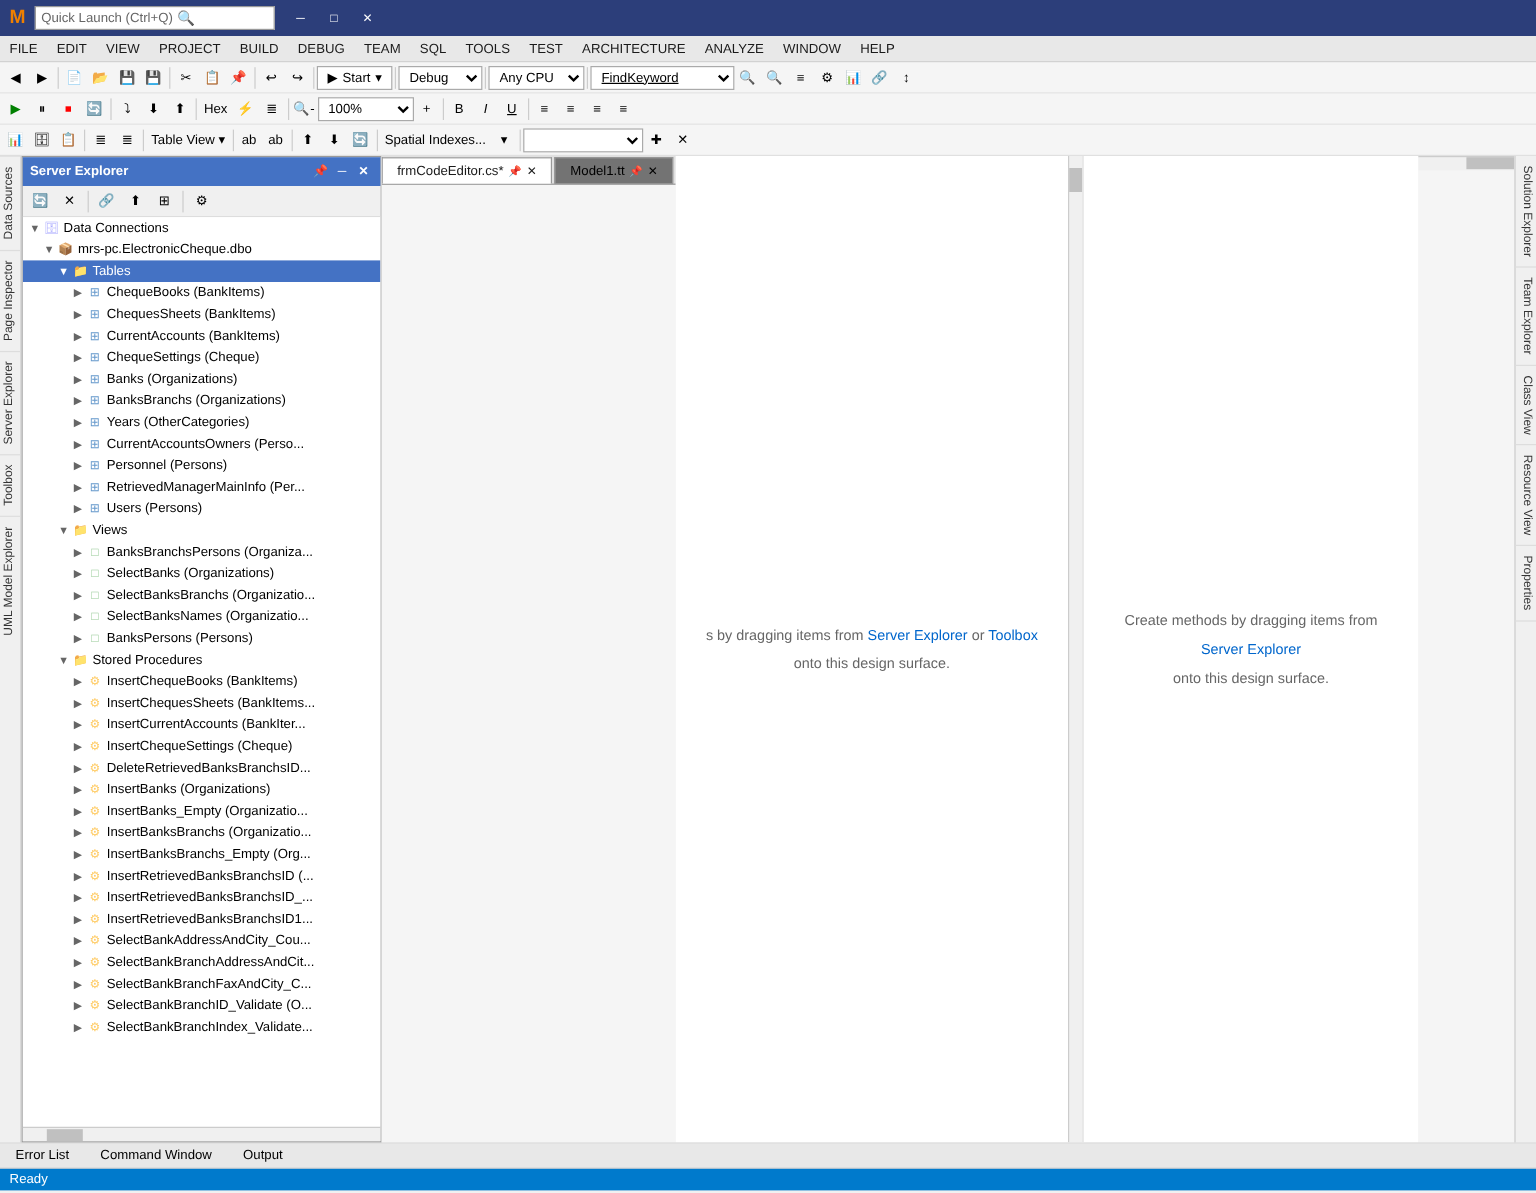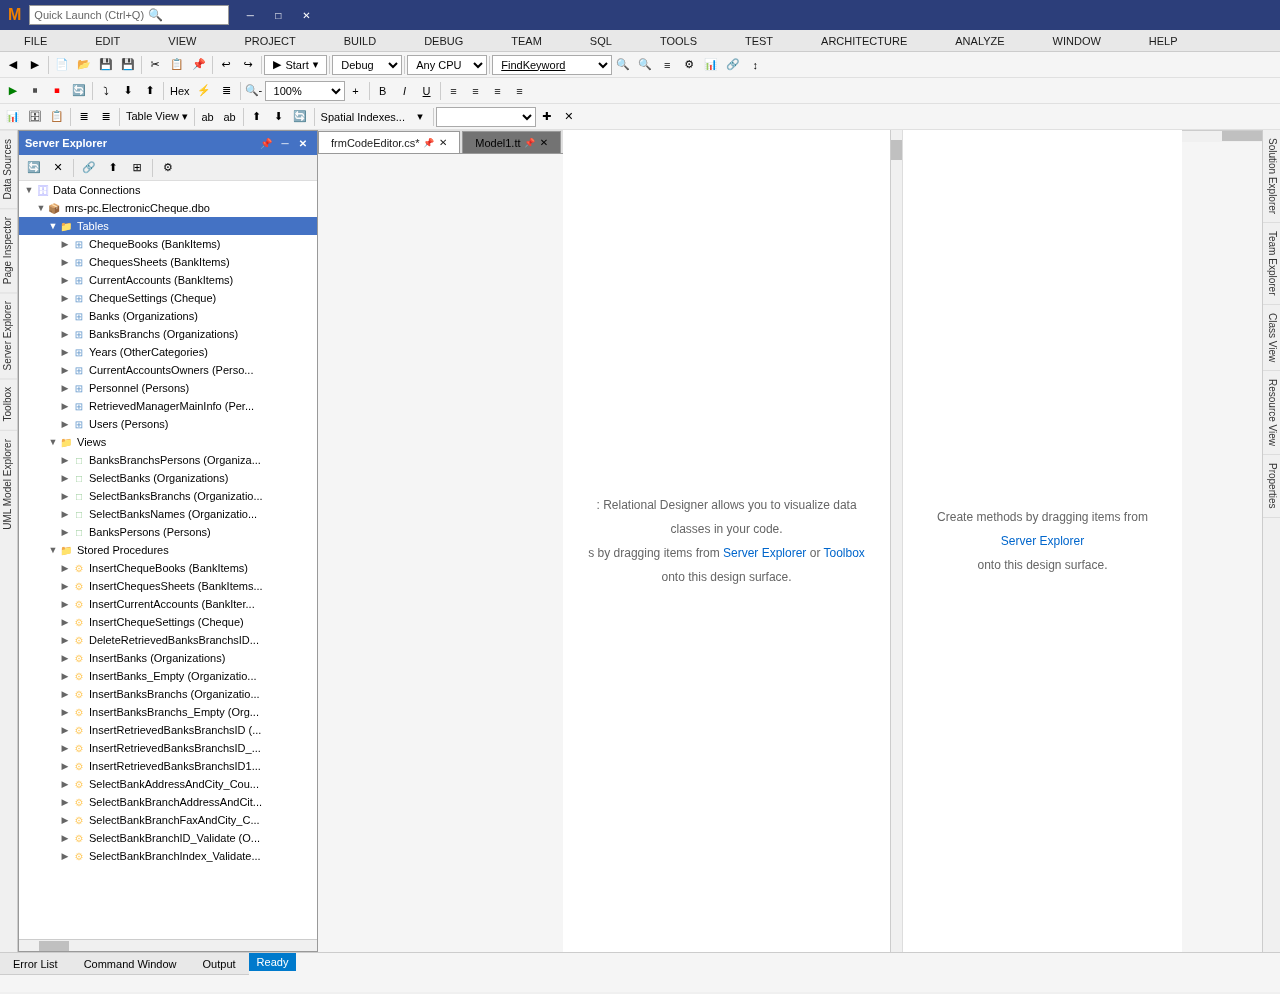--- a/index.html
+++ b/index.html
@@ -8,21 +8,21 @@
     
     .title-bar { height: 30px; background: #2c3e7a; display: flex; align-items: center; padding: 0 8px; color: white; font-size: 12px; }
     .title-bar .vs-logo { color: #f08000; font-weight: bold; font-size: 16px; margin-right: 8px; }
     .title-bar .title-text { flex: 1; }
     .title-bar .window-controls { display: flex; gap: 2px; }
     .title-bar .window-controls span { width: 26px; height: 20px; display: flex; align-items: center; justify-content: center; cursor: pointer; font-size: 10px; color: white; }
     .quick-launch { background: white; border: 1px solid #999; width: 200px; height: 20px; display: flex; align-items: center; padding: 0 4px; font-size: 11px; color: #666; margin-right: 8px; }
 
     
     .menu-bar { height: 22px; background: #e8e8e8; display: flex; align-items: center; border-bottom: 1px solid #ccc; }
-    .menu-bar .menu-item { padding: 2px 24px; cursor: pointer; font-size: 11px; color: #1a1a1a; }
+    .menu-bar .menu-item { padding: 2px 8px; cursor: pointer; font-size: 11px; color: #1a1a1a; }
     .toolbar-btn { width: 22px; height: 22px; display: flex; align-items: center; justify-content: center; cursor: pointer; font-size: 11px; border: 1px solid transparent; }
     .toolbar-separator { width: 1px; height: 18px; background: #ccc; margin: 0 2px; }
     .toolbar-combo { height: 20px; border: 1px solid #aaa; background: white; font-size: 11px; padding: 0 4px; }
     .toolbar-text { font-size: 11px; padding: 0 4px; }
     .start-btn { background: white; border: 1px solid #aaa; height: 20px; padding: 0 8px; font-size: 11px; display: flex; align-items: center; gap: 4px; cursor: pointer; }
 
     
     .left-tabs { width: 18px; background: #f0f0f0; border-right: 1px solid #ccc; display: flex; flex-direction: column; }
     .left-tab { writing-mode: vertical-rl; transform: rotate(180deg); font-size: 10px; padding: 8px 2px; cursor: pointer; color: #333; white-space: nowrap; border-bottom: 1px solid #ddd; }
 
@@ -55,21 +55,21 @@
     .right-model { width: 280px; background: white; border-left: 1px solid #ddd; display: flex; flex-direction: column; align-items: center; justify-content: center; padding: 20px; }
     .right-model .model-info { text-align: center; color: #666; font-size: 12px; line-height: 2; }
     .right-model .model-info a { color: #0066cc; text-decoration: none; }
     .scrollbar-h { height: 12px; background: #f0f0f0; border-top: 1px solid #ccc; }
 
     
     .right-tabs { width: 18px; background: #f0f0f0; border-left: 1px solid #ccc; display: flex; flex-direction: column; }
     .right-tab { writing-mode: vertical-rl; font-size: 10px; padding: 8px 2px; cursor: pointer; color: #333; white-space: nowrap; border-bottom: 1px solid #ddd; }
 
     
-    .bottom-area { height: 40px; background: #f5f5f5; border-top: 1px solid #ccc; display: flex; flex-direction: row; }
+    .bottom-area { height: 40px; background: #f5f5f5; border-top: 1px solid #ccc; display: flex; flex-direction: column; }
     .bottom-tabs { height: 22px; display: flex; align-items: flex-end; background: #e8e8e8; border-bottom: 1px solid #ccc; }
     .bottom-tab { padding: 2px 12px; font-size: 11px; cursor: pointer; border: 1px solid transparent; height: 20px; display: flex; align-items: center; }
     .bottom-status { height: 18px; background: #007acc; display: flex; align-items: center; padding: 0 8px; color: white; font-size: 11px; }
 
     
     ::-webkit-scrollbar { width: 12px; height: 12px; }
     ::-webkit-scrollbar-track { background: #f0f0f0; }
     ::-webkit-scrollbar-thumb { background: #c0c0c0; }
 
     
@@ -507,21 +507,20 @@
         <span>Model1.tt</span>
         <span class="pin-icon">📌</span>
         <span class="close-tab">✕</span>
       </div>
     </div>
 
     <div style="flex:1; display:flex; overflow:hidden;">
 
       <div class="editor-main">
         <div class="editor-info">
-          <div>: Relational Designer allows you to visualize data classes in your code.</div>
           <div>
             <span>s by dragging items from</span>
             <a>Server Explorer</a>
             <span> or </span>
             <a>Toolbox</a>
             <span> onto this design surface.</span>
           </div>
         </div>
       </div>
 

